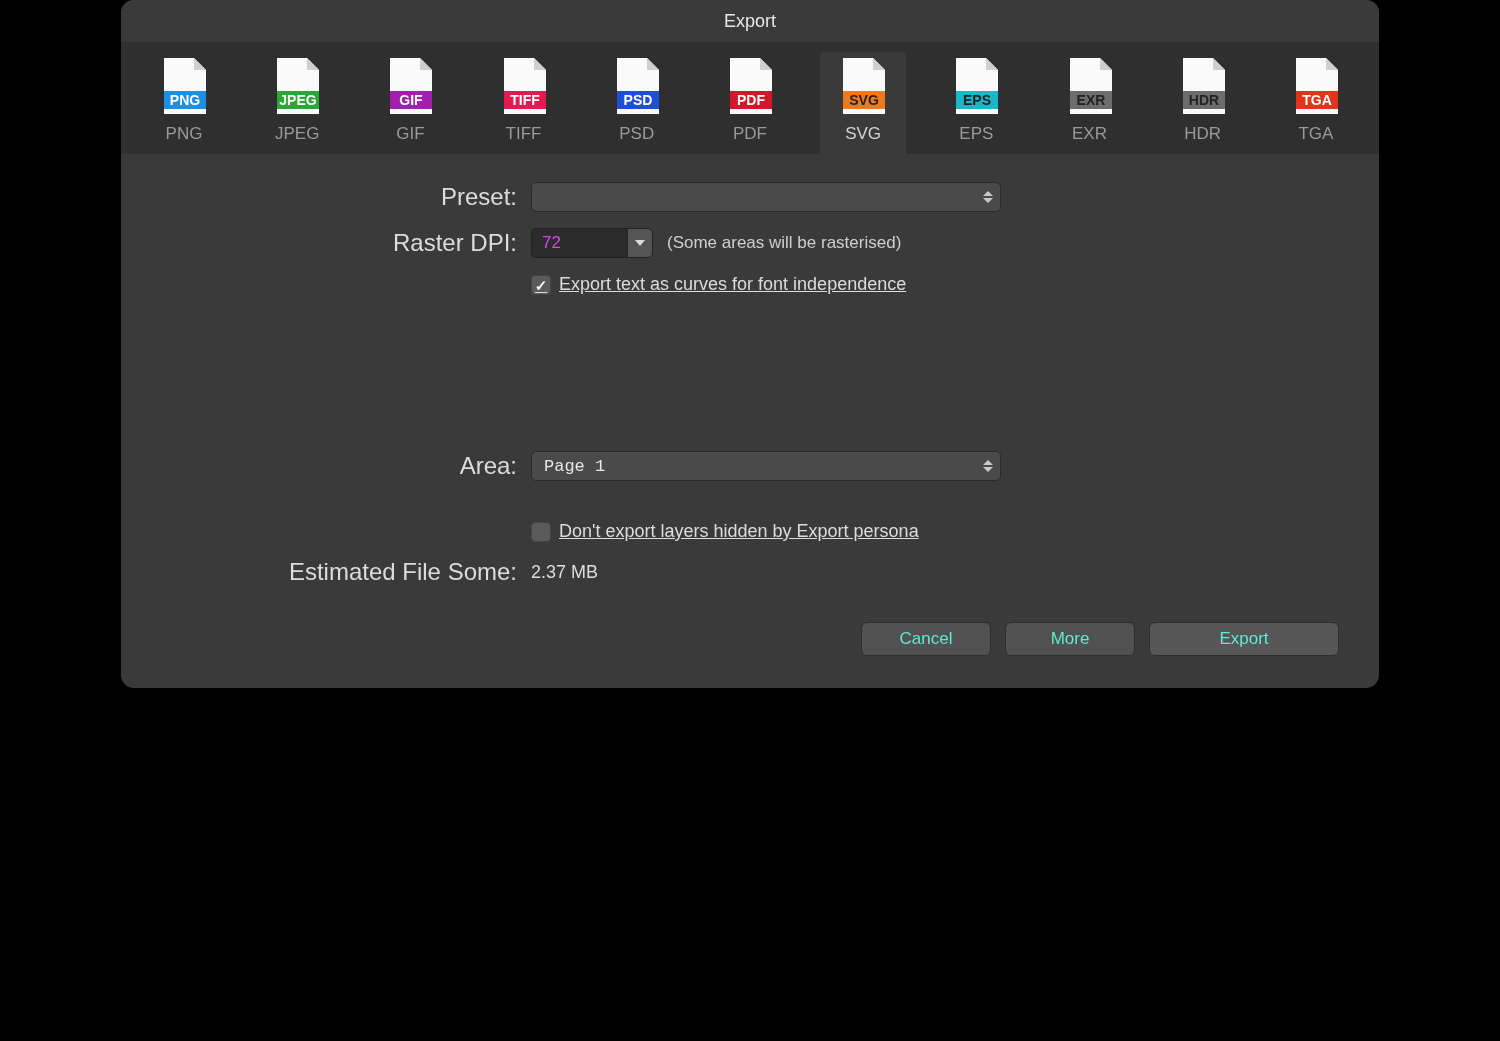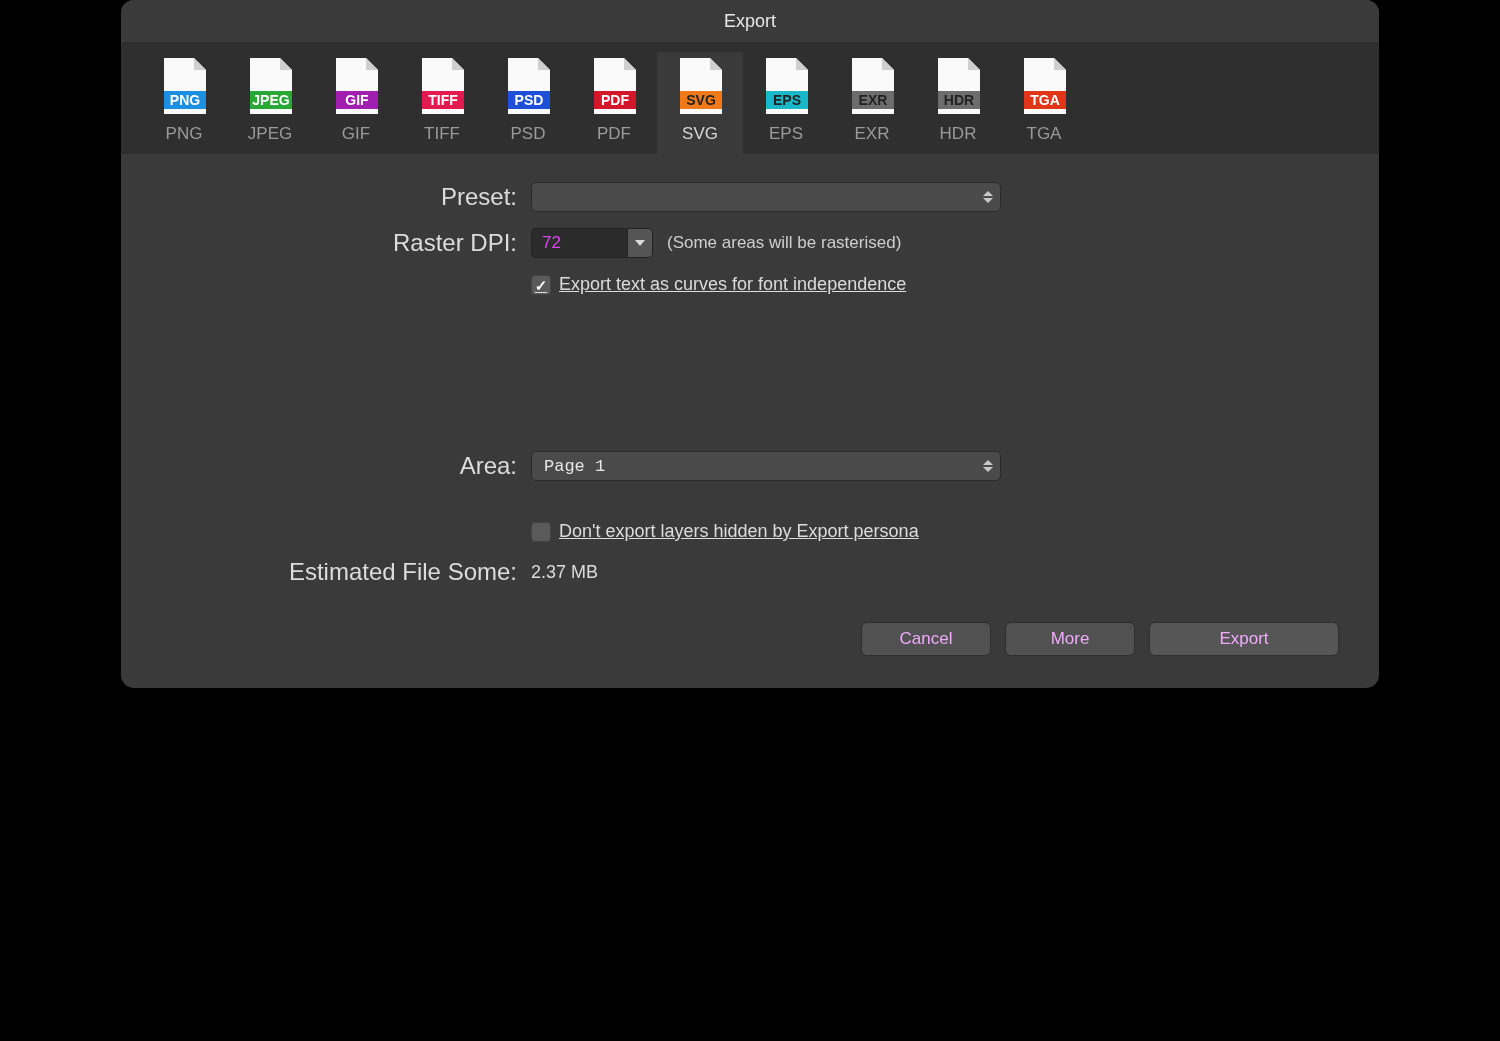--- a/index.html
+++ b/index.html
@@ -27,20 +27,21 @@
     display: flex;
     align-items: center;
     justify-content: center;
     font-size: 18px;
     color: #e8e8e8;
     font-weight: 500;
   }
   .toolbar {
     background: #2f2f2f;
     display: flex;
+    justify-content: space-between;
     padding: 10px 20px 0 20px;
   }
   .fmt {
     width: 86px;
     display: flex;
     flex-direction: column;
     align-items: center;
     cursor: pointer;
     padding: 6px 0 10px 0;
     border-radius: 4px 4px 0 0;
@@ -130,21 +131,21 @@
 
   .spacer { height: 140px; }
 
   .footer {
     display: flex; justify-content: flex-end; gap: 14px;
     padding: 20px 0 8px 0;
   }
   .btn {
     min-width: 130px; height: 34px; border-radius: 6px;
     background: #515151; border: 1px solid #2e2e2e;
-    color: #f0abfc; font-size: 17px; display: flex; align-items: center; justify-content: center;
+    color: #5eead4; font-size: 17px; display: flex; align-items: center; justify-content: center;
     cursor: pointer;
   }
   .btn.primary { min-width: 190px; background: #565656; }
 </style>
 </head>
 <body>
 
 <div class="window">
 
   <div class="titlebar">

